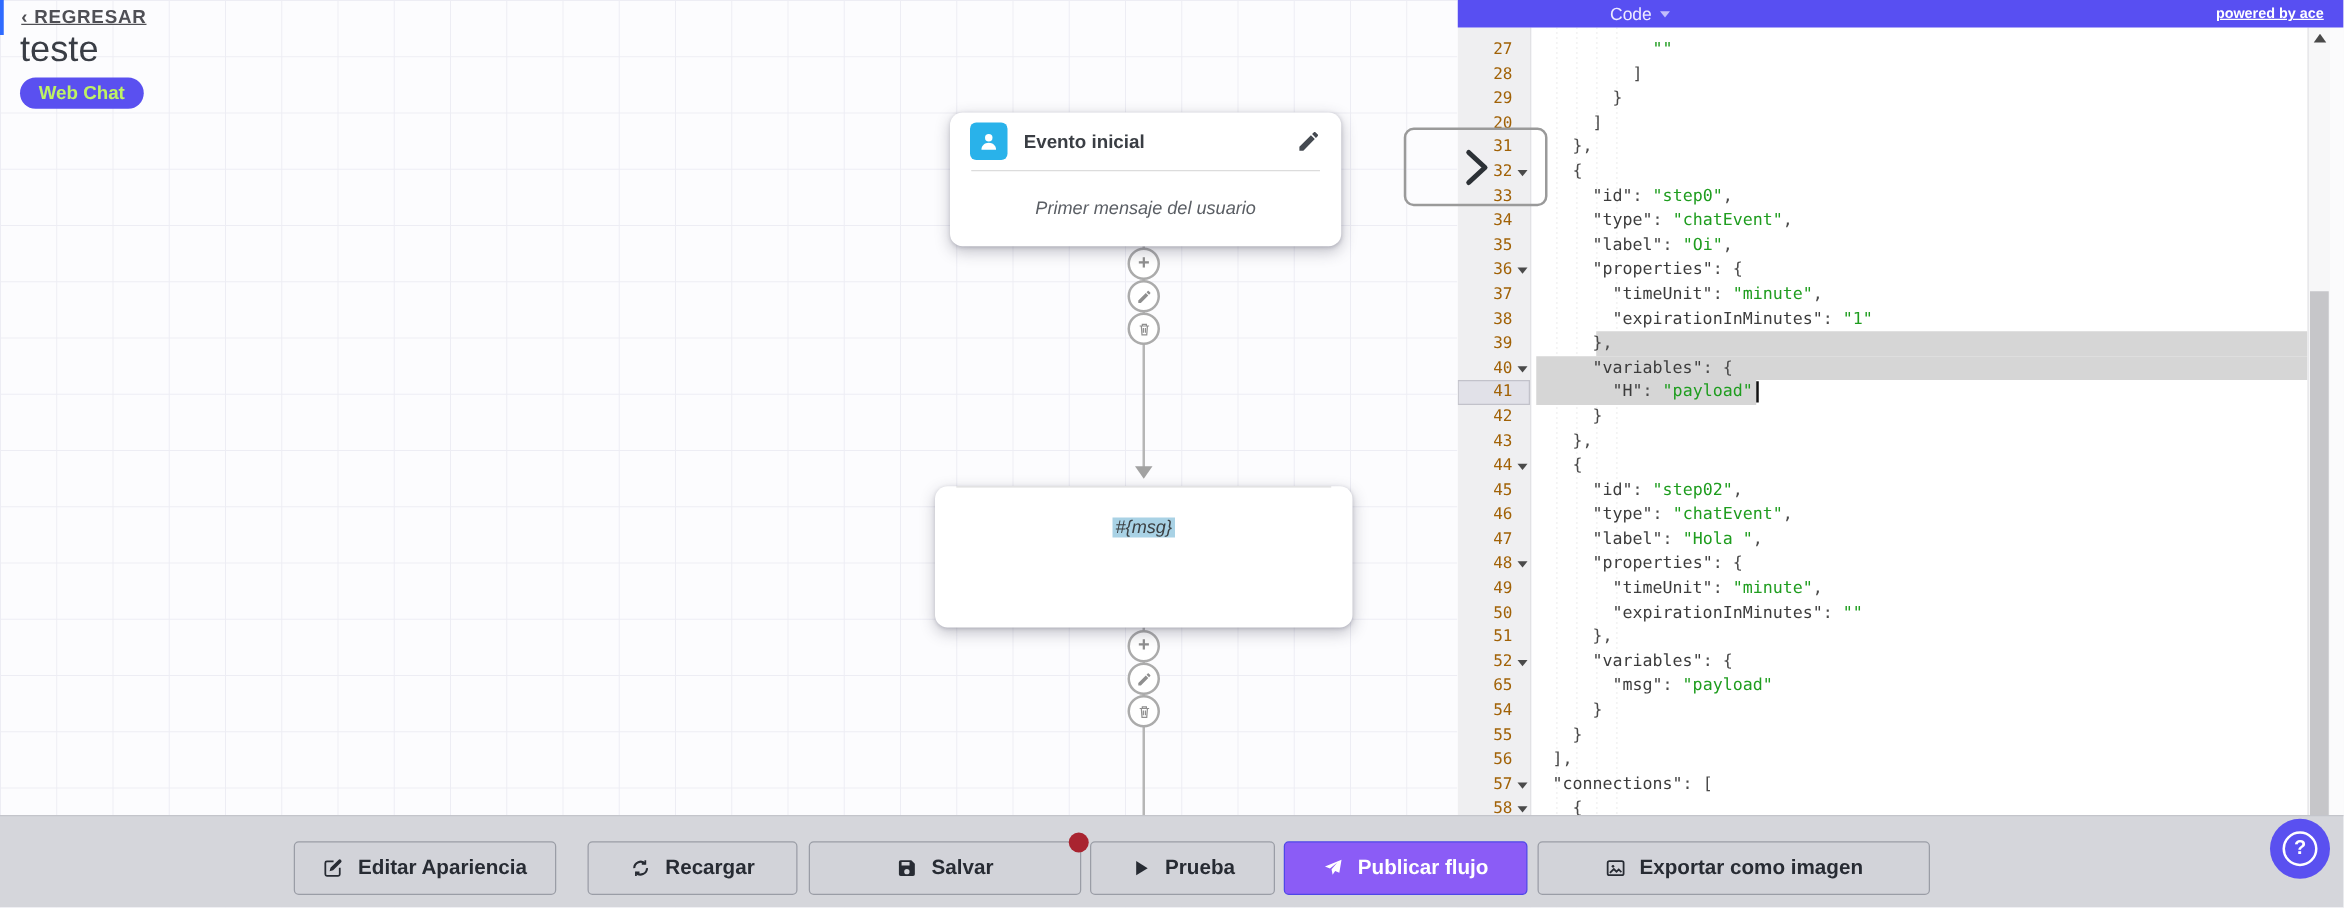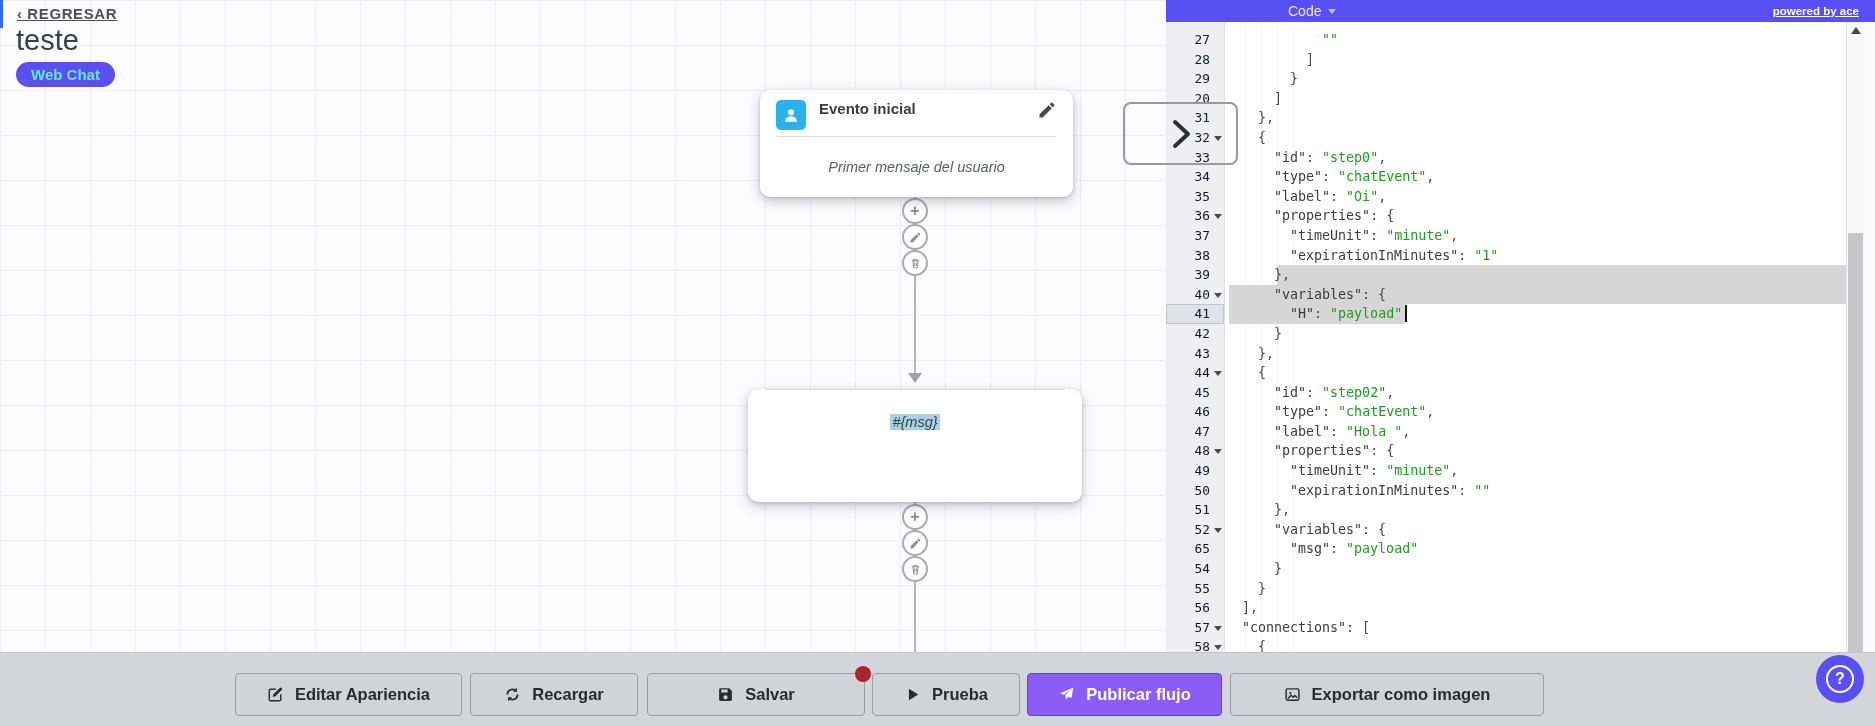--- a/index.html
+++ b/index.html
@@ -14,25 +14,25 @@
     background-color:#fcfcfe;
     background-image:linear-gradient(#ededf4 1px, transparent 1px),
                      linear-gradient(90deg,#ededf4 1px, transparent 1px);
     background-size:45px 45px;
   }
   #edge-accent{position:absolute;left:0;top:0;width:3px;height:28px;background:#2f6bff;}
   #back-link{position:absolute;left:17px;top:5px;font-size:15px;font-weight:bold;color:#4f4f55;
     text-decoration:underline;letter-spacing:.6px;cursor:pointer;}
   #flow-title{position:absolute;left:16px;top:24px;font-size:29px;color:#393d45;font-weight:500;}
   #channel-badge{position:absolute;left:16px;top:62px;height:25px;line-height:25px;padding:0 15px;
-    border-radius:13px;background:#5a50f0;color:#5eead4;font-size:15px;font-weight:bold;}
+    border-radius:13px;background:#5a50f0;color:#bef264;font-size:15px;font-weight:bold;}
   
   .node{position:absolute;background:#fff;border-radius:10px;z-index:3;
     box-shadow:0 4px 12px rgba(45,45,70,.28), 0 1px 3px rgba(45,45,70,.18);}
-  .node-head{display:flex;align-items:flex-start;padding:10px 16px;height:46px;}
+  .node-head{display:flex;align-items:center;padding:10px 16px;height:46px;}
   .avatar{width:30px;height:30px;border-radius:5px;background:#29b2ea;display:flex;
     align-items:center;justify-content:center;flex:0 0 auto;}
   .node-title{font-size:15px;font-weight:bold;color:#3a3e44;margin-left:13px;flex:1;}
   .head-ic{width:20px;height:20px;margin-left:10px;color:#454a51;cursor:pointer;}
   .head-ic.trash{color:#989da3;}
   .node-divider{height:1px;background:#dcdcdc;margin:0 17px;}
   .node-body{display:flex;align-items:center;justify-content:center;font-style:italic;
     font-size:14.5px;color:#5a5e64;}
   .hl{background:#a9d2e5;color:#3c4043;padding:0 2px;}
   
@@ -53,21 +53,21 @@
   #editor-header{position:absolute;left:0;right:0;top:0;height:22px;background:#584ff2;z-index:4;text-align:right;}
   #code-menu{position:absolute;left:122px;top:0;height:22px;line-height:22px;color:#eeebff;
     font-size:14px;cursor:pointer;}
   #code-menu .dd{display:inline-block;margin-left:7px;width:0;height:0;vertical-align:2px;
     border-left:4px solid transparent;border-right:4px solid transparent;border-top:5px solid #c3bdfb;}
   #powered{position:absolute;right:16px;top:0;height:22px;line-height:22px;color:#fff;
     font-size:11.5px;font-weight:bold;text-decoration:underline;cursor:pointer;}
   #gutter{position:absolute;left:0;top:22px;bottom:0;width:59px;background:#efeff1;
     padding-top:8px;font-family:"DejaVu Sans Mono", monospace;border-right:1px solid #e2e2e5;}
   .gl{position:relative;height:19.6px;line-height:19.6px;text-align:right;padding-right:14px;
-    font-size:12.8px;color:#0f172a;}
+    font-size:12.8px;color:#a16207;}
   .gl.act{background:#e1e1e8;box-shadow:inset 0 0 0 1px #c2c2ca;}
   .fold{position:absolute;right:2px;top:8px;width:0;height:0;border-left:4px solid transparent;
     border-right:4px solid transparent;border-top:5px solid #4a4a4a;}
   #rows{position:absolute;left:60px;right:29px;top:22px;bottom:0;padding-top:8px;
     font-family:"DejaVu Sans Mono", monospace;cursor:text;}
   .guides{position:absolute;left:60px;right:29px;top:22px;bottom:0;z-index:0;}
   .guide{position:absolute;top:0;bottom:0;width:1px;
     background-image:linear-gradient(rgba(0,0,0,.13) 1px, transparent 1px);background-size:1px 4px;}
   .cl{position:relative;height:19.6px;line-height:19.6px;white-space:pre;font-size:13.3px;}
   .cl .sel{position:absolute;top:0;bottom:0;background:#d6d6d6;z-index:0;}
@@ -251,21 +251,21 @@
     <div id="right-strip"></div>
   </div>
 
   <div id="collapse-box">
     <svg width="34" height="40" viewBox="0 0 34 40">
       <polyline points="11,8 24,20 11,32" fill="none" stroke="#2c3136" stroke-width="4" stroke-linecap="round" stroke-linejoin="round"></polyline>
     </svg>
   </div>
 
   <div id="toolbar">
-    <div class="tbtn" style="left:235px;width:227px;">
+    <div class="tbtn" style="left:235px;width:210px;">
       <svg viewBox="0 0 24 24" fill="none" stroke="currentColor" stroke-width="2">
           <path d="M12.5 4.5H5a1.8 1.8 0 0 0-1.8 1.8V19A1.8 1.8 0 0 0 5 20.8h12.7A1.8 1.8 0 0 0 19.5 19v-7.5"></path>
           <path d="M18 2.8a2 2 0 0 1 2.9 2.9L12 14.5l-4 1 1-4z" fill="currentColor" stroke="none"></path>
         </svg>
       <span>Editar Apariencia</span>
     </div>
     <div class="tbtn" style="left:470px;width:168px;">
       <svg viewBox="0 0 24 24" fill="none" stroke="currentColor" stroke-width="2.4">
           <path d="M19.2 12a7.2 7.2 0 0 1-12.5 4.9"></path>
           <path d="M4.8 12a7.2 7.2 0 0 1 12.5-4.9"></path>

